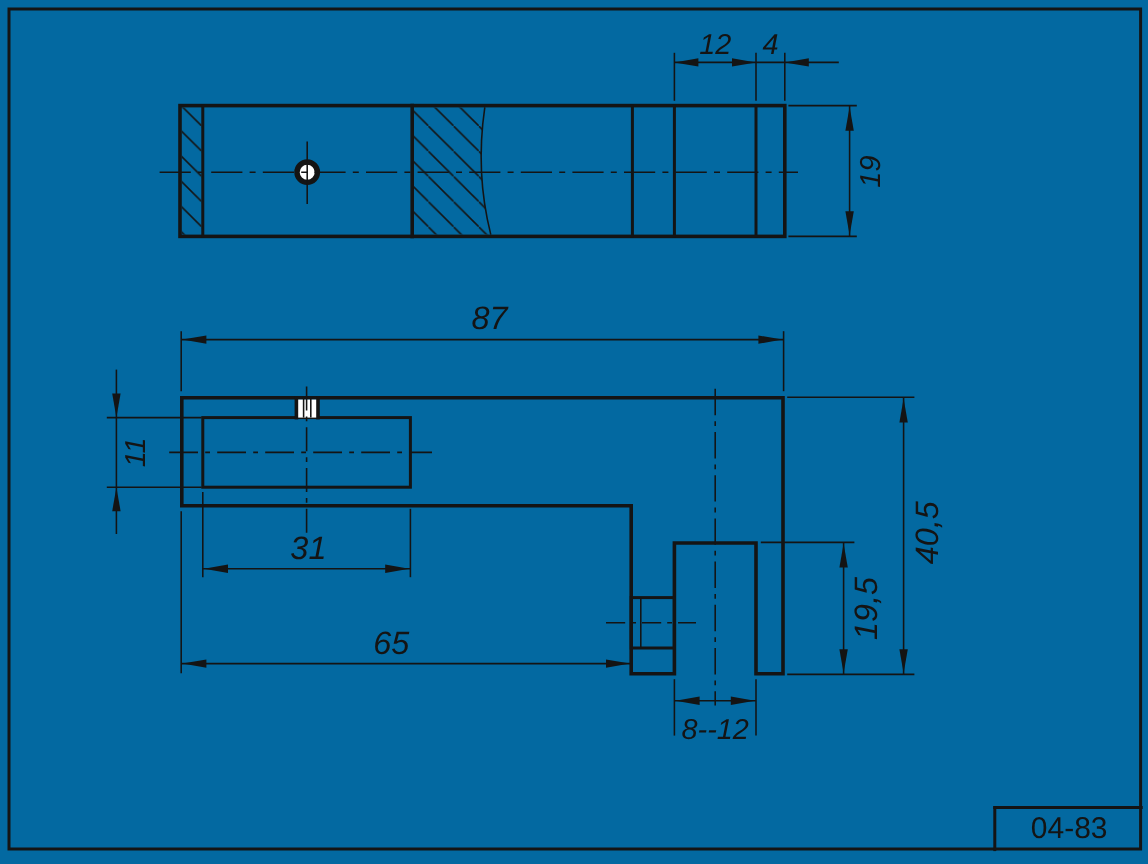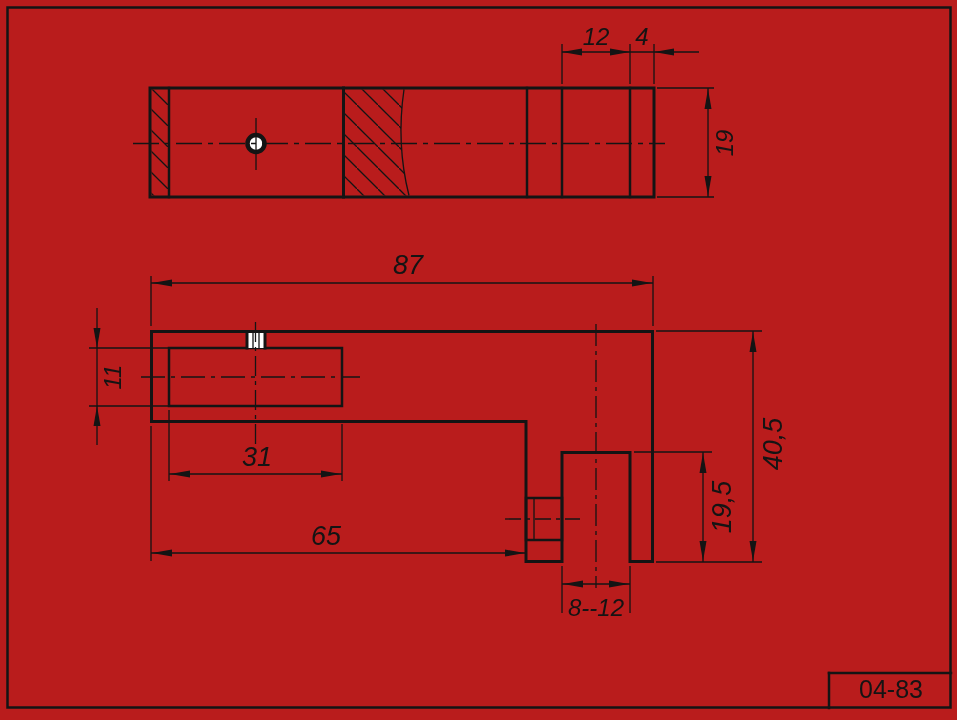--- a/index.html
+++ b/index.html
@@ -1,16 +1,16 @@
 <!DOCTYPE html>
 <html><head>
 <meta charset="utf-8">
 <style>
   html,body{margin:0;padding:0;background:#e8e8e8;}
-  .sheet{position:relative;width:957px;height:720px;background:#b91c1c;overflow:hidden;}
+  .sheet{position:relative;width:957px;height:720px;background:#0369a1;overflow:hidden;}
   svg{position:absolute;left:0;top:0;}
   text{font-family:"Liberation Sans","DejaVu Sans",sans-serif;fill:#141414;}
   .dim-text{font-style:italic;font-size:27px;text-anchor:middle;}
   .dim-text-sm{font-style:italic;font-size:24px;text-anchor:middle;}
   .tb-text{font-style:normal;font-size:25px;text-anchor:middle;}
   .thick{stroke:#141414;stroke-width:3;fill:none;stroke-linecap:square;}
   .med{stroke:#141414;stroke-width:2.5;fill:none;stroke-linecap:square;}
   .thin{stroke:#141414;stroke-width:1.3;fill:none;stroke-linecap:butt;}
   .arrow{fill:#141414;stroke:none;}
 </style>

